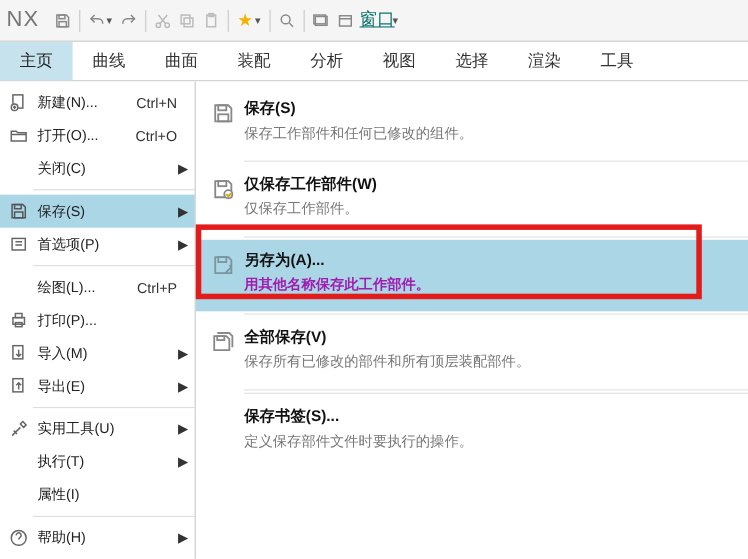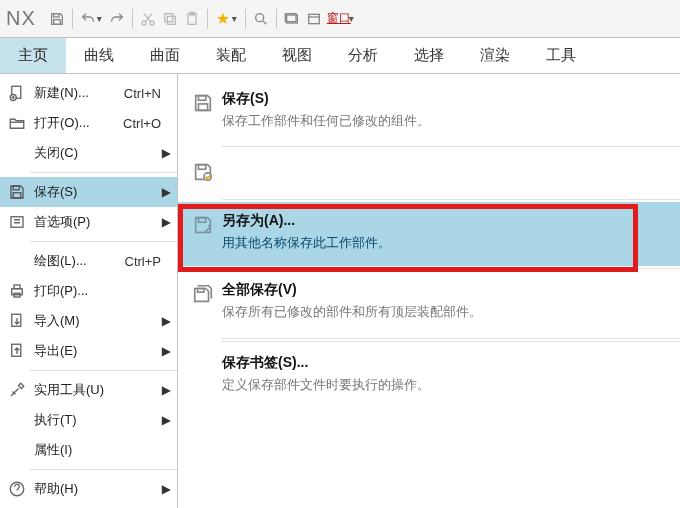--- a/index.html
+++ b/index.html
@@ -26,24 +26,24 @@
   .menu-item.selected { background: #aad6e6; }
   .menu-sep { height: 1px; background: #ddd; margin: 4px 0 4px 30px; }
   .sub-col { flex: 1; background: #fff; padding-top: 6px; position: relative; }
   .sub-item { display: flex; padding: 10px 14px 14px 10px; }
   .sub-item .sicon { width: 30px; display: flex; align-items: flex-start; justify-content: center; color: #777; margin-right: 4px; padding-top: 2px; }
   .sub-item .sicon svg { width: 22px; height: 22px; }
   .sub-item .stext { flex: 1; }
   .sub-item .stitle { font-size: 14px; color: #111; font-weight: 600; margin-bottom: 4px; }
   .sub-item .sdesc { font-size: 13px; color: #777; line-height: 1.4; }
   .sub-item.highlighted { background: #aad6e6; }
-  .sub-item.highlighted .sdesc { color: #0c4a6e; }
+  .sub-item.highlighted .sdesc { color: #a21caf; font-weight: bold; }
   .sub-sep { height: 1px; background: #e0e0e0; margin: 2px 0 2px 44px; }
   .red-box { position: absolute; border: 5px solid #e21b1b; pointer-events: none; }
-  .window-label { font-size: 12px; color: #b91c1c; margin-left: 2px; text-decoration: underline; }
+  .window-label { font-size: 16px; color: #0f766e; margin-left: 2px; text-decoration: underline; }
 </style>
 </head>
 <body>
 
 <div class="titlebar">
   <div class="app-name">NX</div>
   <div class="tb-btn">
       <svg viewBox="0 0 24 24" fill="none" stroke="#888" stroke-width="2">
         <path d="M4 4h13l3 3v13H4z"></path>
         <rect x="7" y="4" width="8" height="5"></rect>
@@ -109,22 +109,22 @@
     </div>
   <span class="window-label">窗口</span>
   <div class="dropdown-caret">▾</div>
 </div>
 
 <div class="ribbon">
   <div class="ribbon-tab active">主页</div>
   <div class="ribbon-tab">曲线</div>
   <div class="ribbon-tab">曲面</div>
   <div class="ribbon-tab">装配</div>
+  <div class="ribbon-tab">分析</div>
   <div class="ribbon-tab">视图</div>
-  <div class="ribbon-tab">分析</div>
   <div class="ribbon-tab">选择</div>
   <div class="ribbon-tab">渲染</div>
   <div class="ribbon-tab">工具</div>
 </div>
 
 <div class="body">
 
   <div class="menu-col">
     <div class="menu-item">
       <span class="icon">
@@ -264,20 +264,24 @@
     <div class="sub-sep"></div>
     <div class="sub-item">
       <div class="sicon">
           <svg viewBox="0 0 24 24" fill="none" stroke="#888" stroke-width="1.8">
             <path d="M4 4h13l3 3v13H4z"></path>
             <rect x="7" y="4" width="8" height="5"></rect>
             <circle cx="17" cy="17" r="4" fill="#fff"></circle>
             <path d="M15 17l2 2 3-3" stroke="#d9a400"></path>
           </svg>
         </div>
+      <div class="stext">
+        <div class="stitle">仅保存工作部件(W)</div>
+        <div class="sdesc">仅保存工作部件。</div>
+      </div>
     </div>
     <div class="sub-sep"></div>
     <div class="sub-item highlighted">
       <div class="sicon">
           <svg viewBox="0 0 24 24" fill="none" stroke="#7a95a0" stroke-width="1.8">
             <path d="M4 4h13l3 3v13H4z"></path>
             <rect x="7" y="4" width="8" height="5"></rect>
             <path d="M14 20l6-6M18 12l2 2"></path>
           </svg>
         </div>

